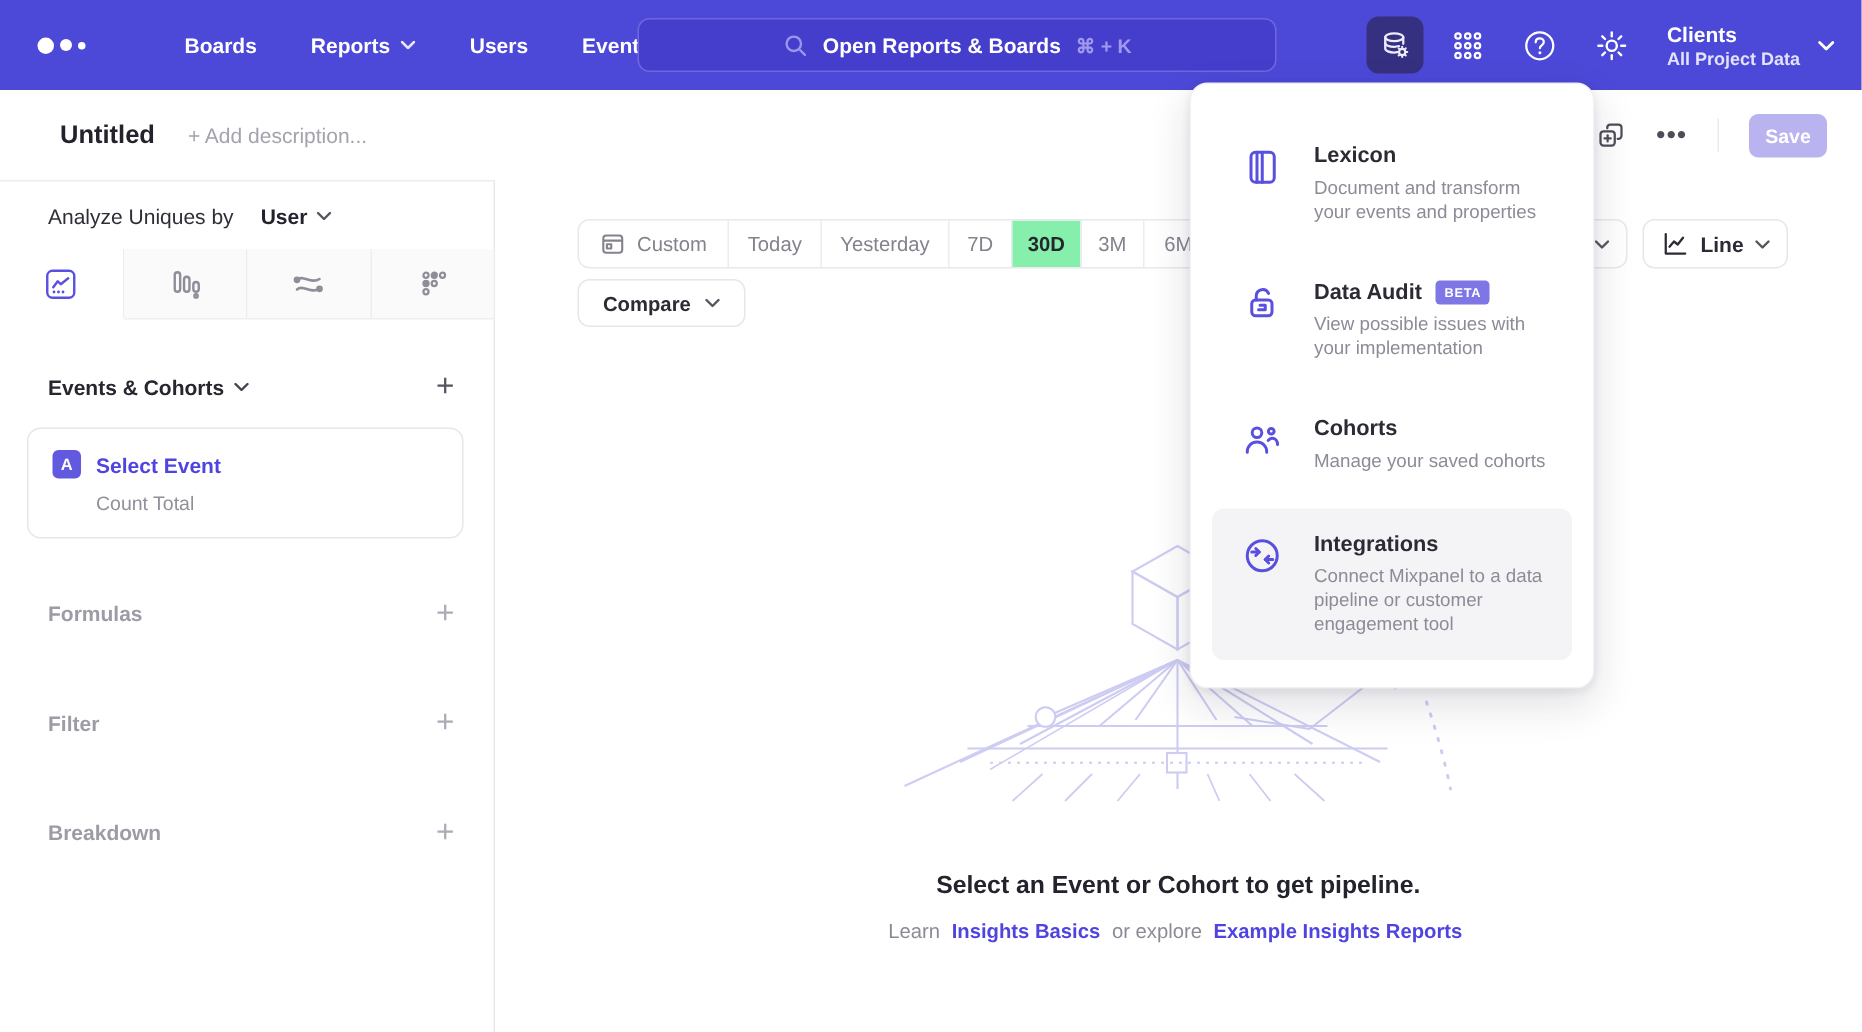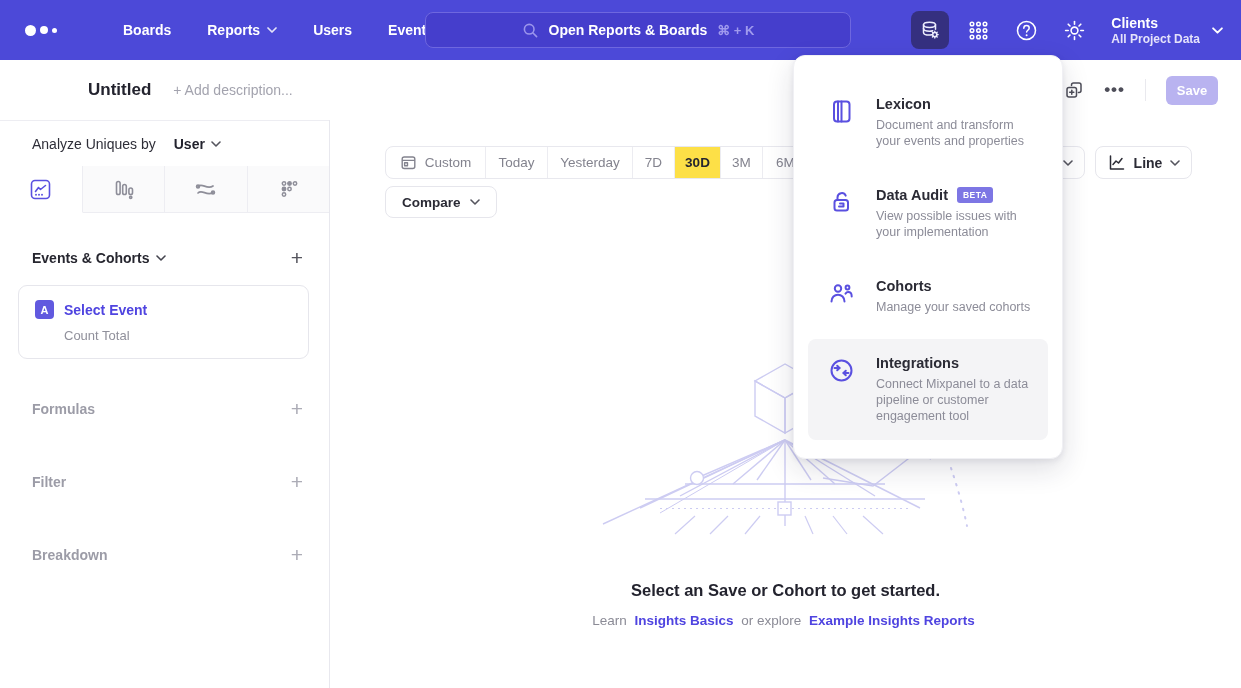--- a/index.html
+++ b/index.html
@@ -25,21 +25,21 @@
   .nav-right { position:absolute; right:18px; top:0; height:60px; display:flex; align-items:center; gap:10px; }
   .icon-btn { width:38px; height:38px; border-radius:8px; display:flex; align-items:center;
     justify-content:center; cursor:pointer; }
   .icon-btn.active { background:#353080; }
   .project { display:flex; align-items:center; gap:12px; margin-left:8px; cursor:pointer; }
   .project .nm { color:#fff; font-size:14px; font-weight:700; line-height:18px; }
   .project .sc { color:#E4E2FA; font-size:12px; font-weight:700; line-height:15px; }
 
   
   .report-header { position:absolute; left:0; top:60px; width:1241px; height:60px;
-    background:#fff; display:flex; align-items:center;padding-left:48px; }
+    background:#fff; display:flex; align-items:center; }
   .report-title { margin-left:40px; font-size:17px; font-weight:700; color:#23232E; cursor:text; }
   .report-desc { margin-left:22px; font-size:14px; color:#A3A3AE; cursor:text; }
   .header-actions { position:absolute; right:23px; top:0; height:60px; display:flex; align-items:center; gap:20px; }
   .hdr-icon { color:#4E4E59; cursor:pointer; display:flex; align-items:center; }
   .dots { font-size:17px; letter-spacing:1px; color:#4E4E59; font-weight:700; cursor:pointer; }
   .vdiv { width:1px; height:22px; background:#E9E9EE; }
   .save-btn { width:52px; height:29px; background:#B9B3F0; border:none; border-radius:6px;
     color:#fff; font-size:13px; font-weight:700; font-family:inherit; cursor:default; }
 
   
@@ -67,21 +67,21 @@
   .sel-event { font-size:14px; font-weight:600; color:#4F44E0;text-align:right; }
   .count-total { margin:9px 0 0 29px; font-size:13px; color:#90909B; }
 
   
   .content { position:absolute; left:330px; top:120px; width:911px; height:568px; background:#fff; }
   .date-bar { position:absolute; left:55px; top:26px; height:33px; display:flex;
     border:1px solid #E8E8EE; border-radius:8px; background:#fff; overflow:hidden; }
   .seg { display:flex; align-items:center; justify-content:center; gap:8px;
     font-size:13.5px; color:#83838E; border-right:1px solid #ECECF1; cursor:pointer; }
   .seg:last-child { border-right:none; }
-  .seg.selected { background:#fde047; color:#26262F; font-weight:700; }
+  .seg.selected { background:#86efac; color:#26262F; font-weight:700; }
   .compare-btn { position:absolute; left:55px; top:66px; height:32px; padding:0 16px;
     background:#fff; border:1px solid #E6E6EC; border-radius:8px; display:flex; align-items:center;
     gap:9px; font-size:13.5px; font-weight:600; color:#2B2B35; cursor:pointer; }
   .interval-stub { position:absolute; left:690px; top:26px; width:65px; height:33px;
     background:#fff; border:1px solid #E8E8EE; border-radius:8px; display:flex;
     align-items:center; justify-content:flex-end; padding-right:11px; cursor:pointer; z-index:5; }
   .line-btn { position:absolute; left:765px; top:26px; width:97px; height:33px;
     background:#fff; border:1px solid #E6E6EC; border-radius:8px; display:flex; align-items:center;
     justify-content:center; gap:8px; font-size:14px; font-weight:600; color:#2B2B35; cursor:pointer; z-index:5; }
 
@@ -406,21 +406,21 @@
       </g>
 
       <circle cx="112" cy="122" r="6.5" fill="#fff"></circle>
       <rect x="193" y="146" width="13" height="13" fill="#fff"></rect>
       <line x1="75" y1="152.5" x2="325" y2="152.5" stroke-dasharray="2 4" stroke-width="1.2"></line>
 
       <polyline points="238,122 288,130 332,96 346,103"></polyline>
 
       <path d="M366 112 C372 130 378 150 382 170" stroke-dasharray="1.5 7" stroke-linecap="round" stroke-width="2"></path>
     </svg>
-    <div class="empty-title">Select an Save or Cohort to get started.</div>
+    <div class="empty-title">Select an Event or Cohort to get pipeline.</div>
     <div class="empty-sub">
       <span>Learn</span>
       <a class="lnk">Insights Basics</a>
       <span>or explore</span>
       <a class="lnk">Example Insights Reports</a>
     </div>
   </div>
 </main>
 
 <div class="dd-panel">

